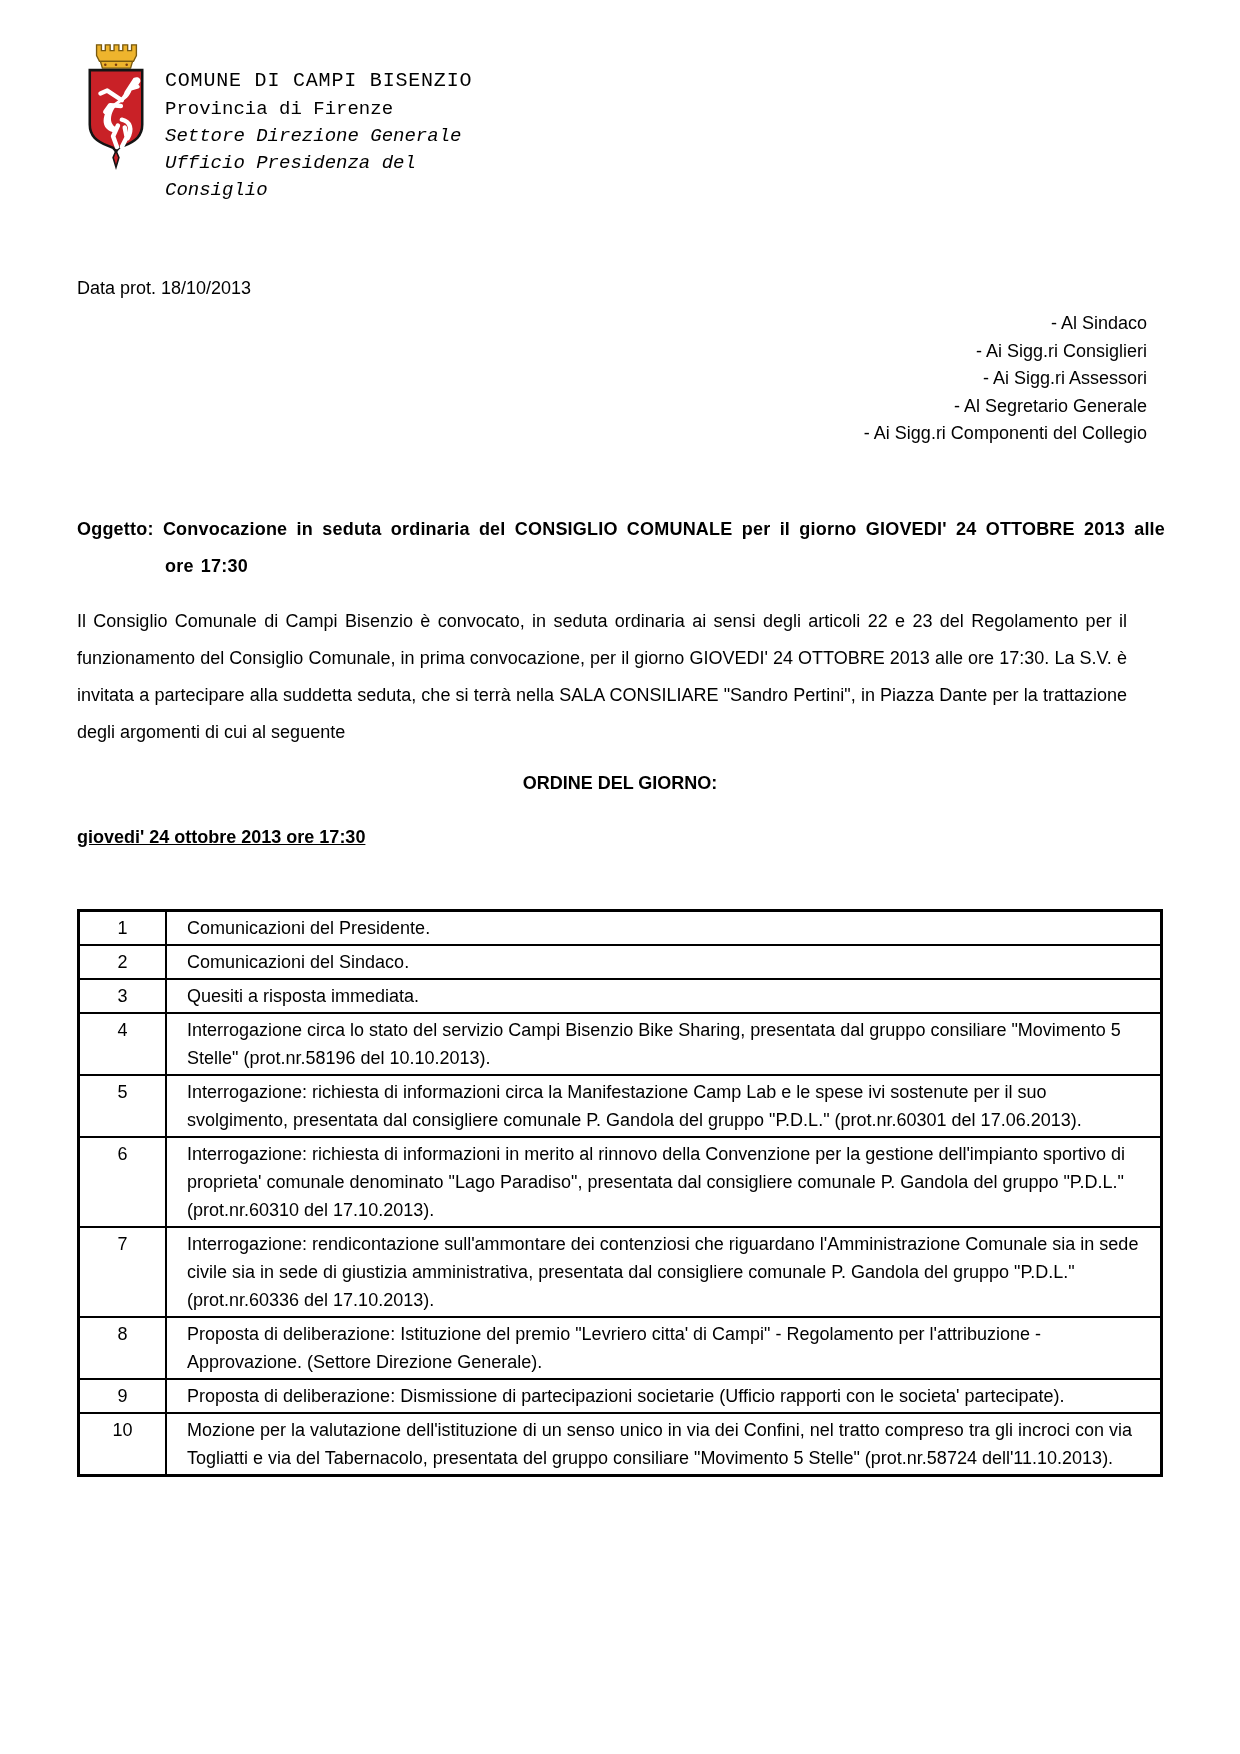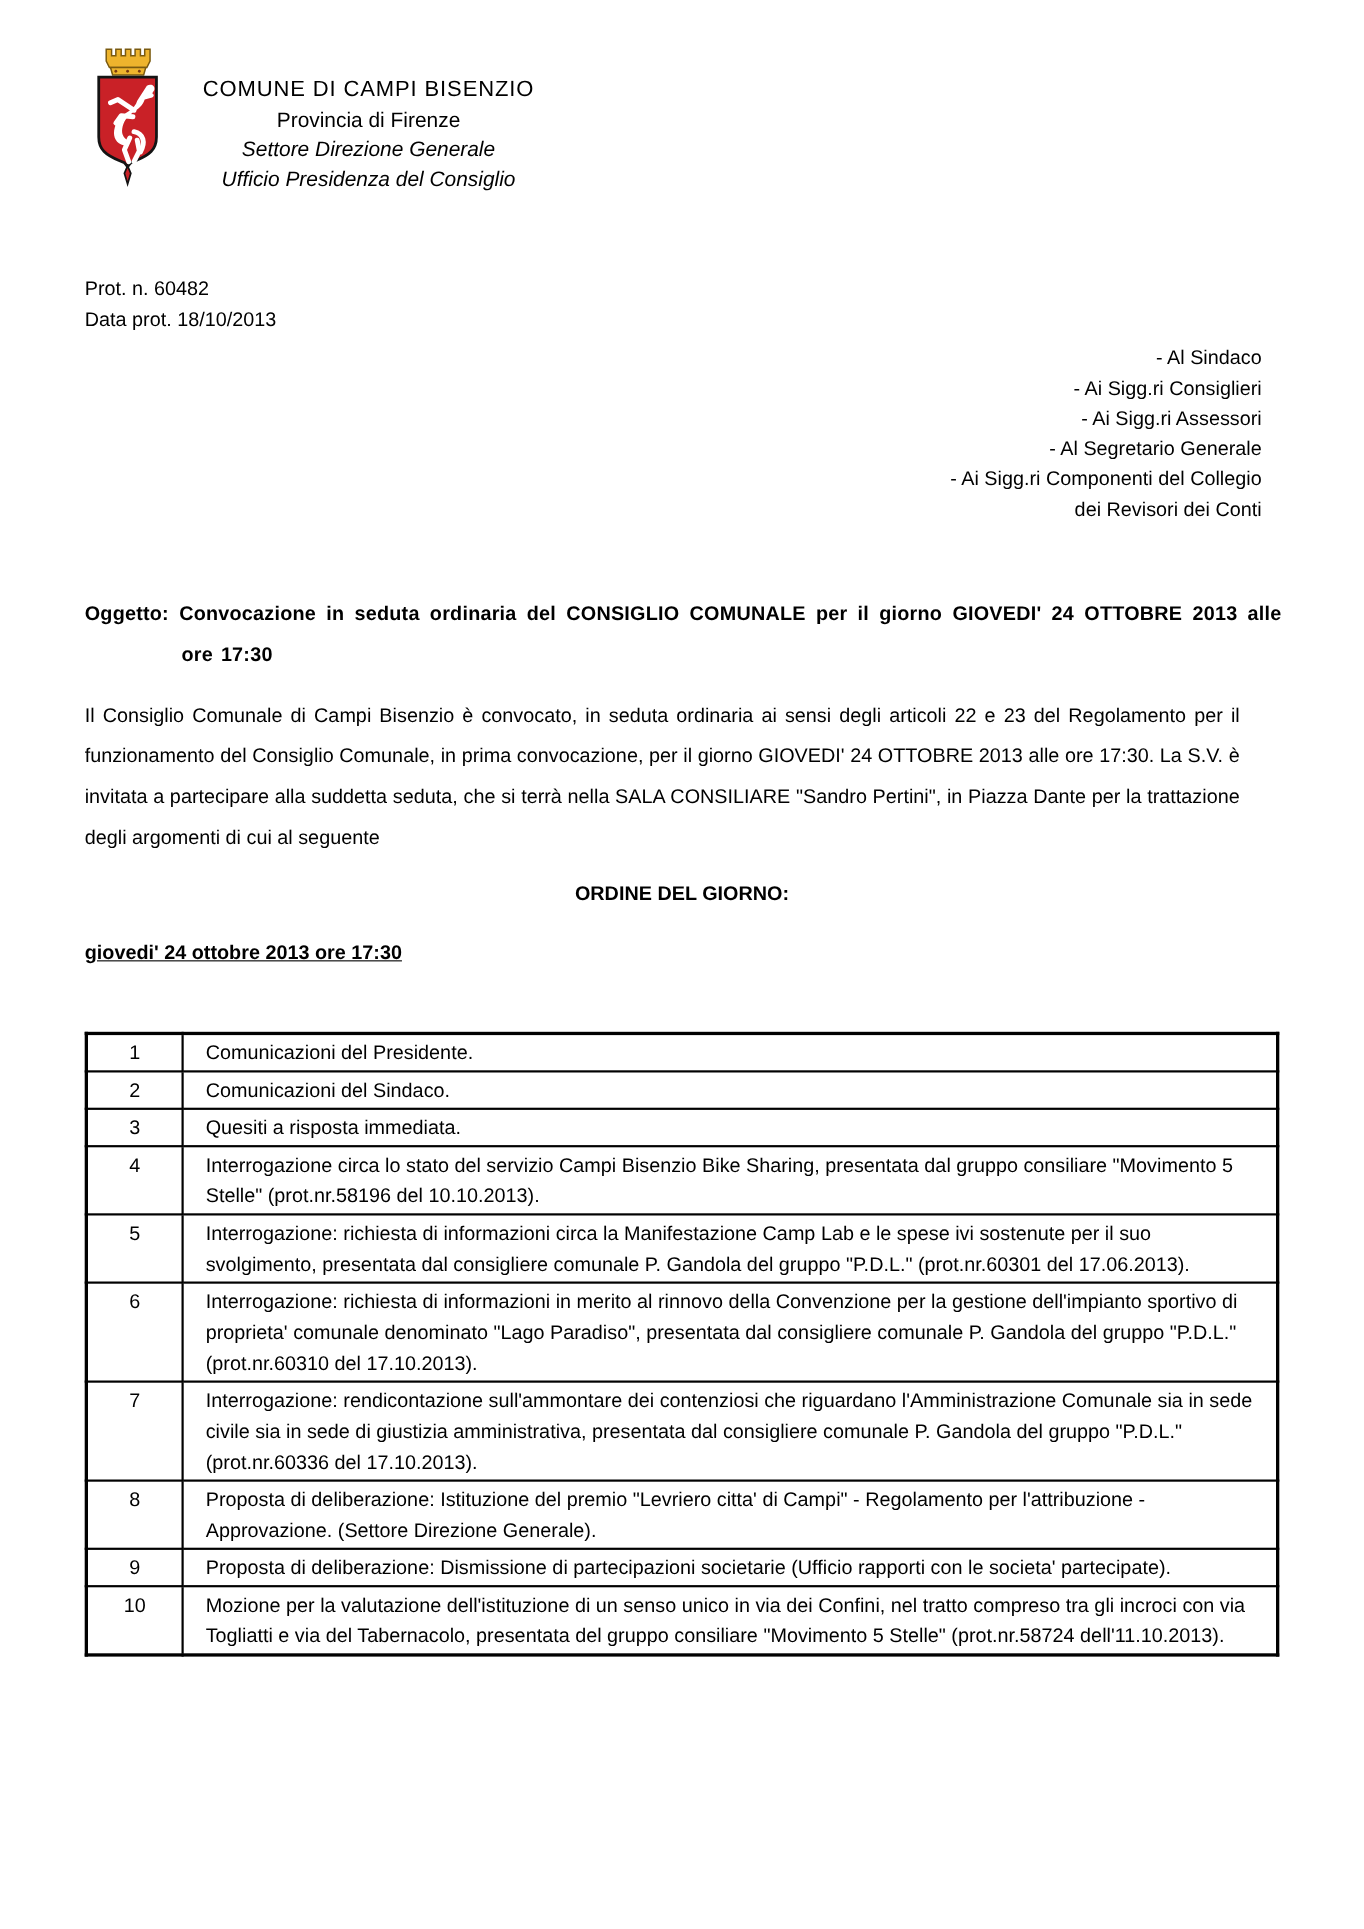--- a/index.html
+++ b/index.html
@@ -11,21 +11,21 @@
     color:#000;
     font-family:"Liberation Sans","DejaVu Sans",sans-serif;
     font-size:18px;
     overflow:hidden;
   }
   .content { padding:40px 77px 0 77px; }
 
   
   .header-row { display:flex; align-items:flex-start; }
   .crest { width:78px; height:138px; flex:0 0 auto; }
-  .header-text { width:340px; margin-left:10px; text-align:center; padding-top:26px; }
+  .header-text { width:340px; margin-left:10px; text-align:left; padding-top:26px;font-family:Liberation Mono, monospace; }
   .header-text .muni { font-size:20px; line-height:30px; letter-spacing:0.8px; }
   .header-text .prov { font-size:19px; line-height:27px; }
   .header-text .ital { font-size:19px; line-height:27px; font-style:italic; }
 
   
   .prot-block { margin-top:70px; line-height:28px; }
 
   
   .recipients { margin-top:8px; text-align:right; padding-right:16px; line-height:27.5px; }
 
@@ -106,32 +106,30 @@
       </svg>
       <div class="header-text">
         <div class="muni">COMUNE DI CAMPI BISENZIO</div>
         <div class="prov">Provincia di Firenze</div>
         <div class="ital">Settore Direzione Generale</div>
         <div class="ital">Ufficio Presidenza del Consiglio</div>
       </div>
     </div>
 
     <div class="prot-block">
-      <div>Prot. n. 60482</div>
       <div>Data prot. 18/10/2013</div>
     </div>
 
     <div class="recipients">
 
     <div>- Al Sindaco</div>
         <div>- Ai Sigg.ri Consiglieri</div>
         <div>- Ai Sigg.ri Assessori</div>
         <div>- Al Segretario Generale</div>
         <div>- Ai Sigg.ri Componenti del Collegio</div>
-        <div>dei Revisori dei Conti</div>
       </div>
 
     <p class="subject"><span>Oggetto:</span> <span>Convocazione in seduta ordinaria del CONSIGLIO COMUNALE per il giorno GIOVEDI' 24 OTTOBRE 2013 alle ore 17:30</span></p>
 
     <p class="body-par">Il Consiglio Comunale di Campi Bisenzio è convocato, in seduta ordinaria ai sensi degli articoli 22 e 23 del Regolamento per il funzionamento del Consiglio Comunale, in prima convocazione, per il giorno GIOVEDI' 24 OTTOBRE 2013 alle ore 17:30. La S.V. è invitata a partecipare alla suddetta seduta, che si terrà nella SALA CONSILIARE "Sandro Pertini", in Piazza Dante per la trattazione degli argomenti di cui al seguente</p>
 
     <div class="odg-heading">ORDINE DEL GIORNO:</div>
     <div class="odg-date">giovedi' 24 ottobre 2013 ore 17:30</div>
 
     <table class="agenda">

